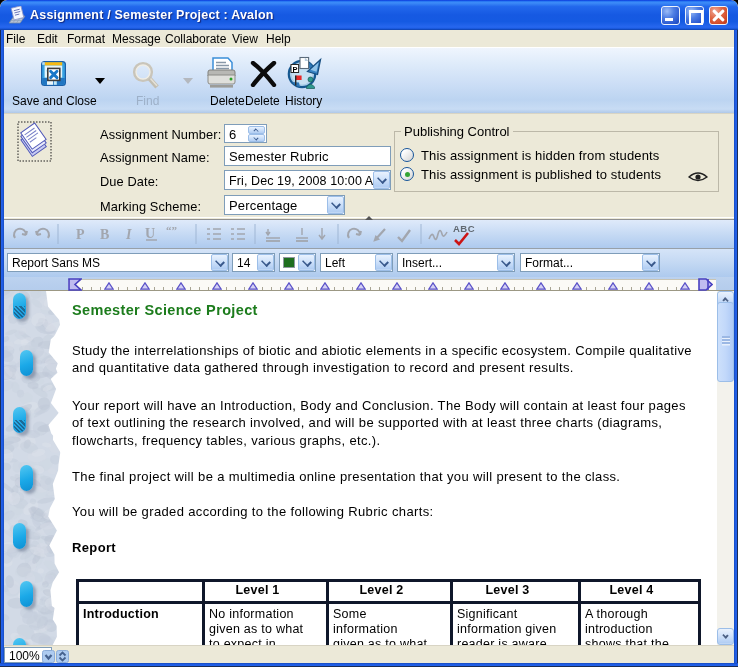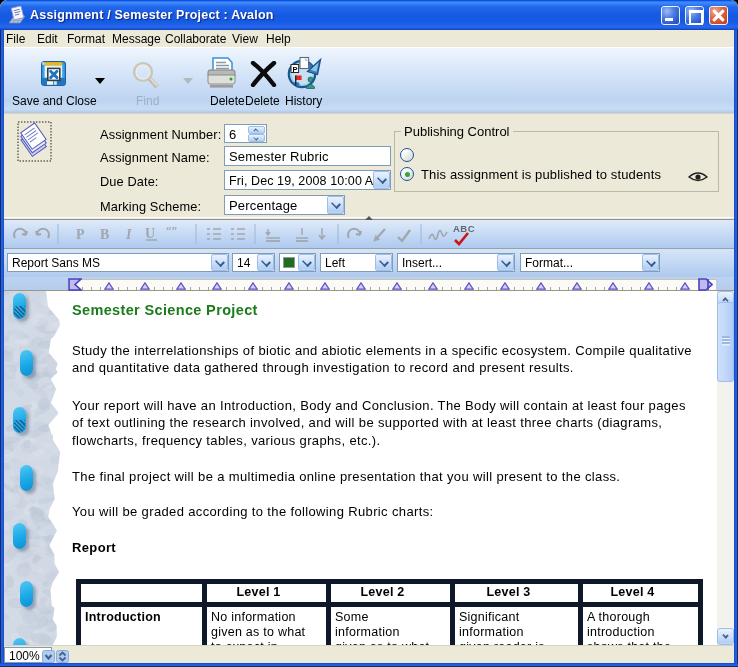--- a/index.html
+++ b/index.html
@@ -89,21 +89,21 @@
   background:linear-gradient(160deg,#55C8F2 0%,#1BA9E8 55%,#0E8FD2 100%);
   box-shadow:3px 3px 3px rgba(100,115,140,0.55); }
 .capsule.hb::after { content:""; position:absolute; left:1px; top:13px; width:11px; height:12px;
   border-radius:1px 1px 6px 6px;
   background:repeating-linear-gradient(45deg, rgba(30,60,90,0.55) 0 1.5px, rgba(80,170,220,0.2) 1.5px 3px); }
 #doctext { position:absolute; left:68px; top:0; width:640px; font-size:13px; color:#000;
   letter-spacing:0.1px; }
 #doctext .para { position:absolute; line-height:17.4px; white-space:nowrap; letter-spacing:0.36px; }
 h1.green { color:#1C7C1C; font-size:14.5px; letter-spacing:0.35px; font-weight:bold; white-space:nowrap; }
 table.rubric { border-collapse:collapse; table-layout:fixed; }
-table.rubric td, table.rubric th { border:5px solid #0f172a; font-size:12.5px; vertical-align:top;
+table.rubric td, table.rubric th { border:3px solid #0f172a; font-size:12.5px; vertical-align:top;
   padding:3px 20px 2px 4px; letter-spacing:0.25px; line-height:15px; }
 table.rubric tr:first-child td { padding-top:1px; }
 
 #vscroll { position:absolute; left:717px; top:291px; width:17px; height:354px; background:#F3F2EC; }
 .sbtn { position:absolute; left:0; width:17px; height:17px; border-radius:3px;
   background:linear-gradient(180deg,#EAF2FD 0%,#D1E2FA 45%,#B4CFF4 90%,#C4D9F6 100%); border:1px solid #9CBEE8; }
 .sbtn i { position:absolute; left:5px; width:5px; height:5px; border-right:2px solid #4D6185; border-bottom:2px solid #4D6185; }
 .sbtn.up i { top:6px; transform:rotate(-135deg) scale(1,0.8); }
 .sbtn.dn i { top:4px; transform:rotate(45deg) scale(1,0.8); }
 #sthumb { position:absolute; left:0; top:11px; width:17px; height:80px; border-radius:3px;
@@ -246,20 +246,21 @@
         <span class="tx" style="letter-spacing:0.1px; font-size:12.5px; top:3px;">Fri, Dec 19, 2008 10:00 AM</span>
       <span class="xparrow" style="z-index:2; top:0; right:0; height:18px;"></span>
       </div>
     <div class="finput" style="left:220px; top:81px; width:121px; height:20px;">
         <span class="tx">Percentage</span>
       <span class="xparrow" style="top:0; right:0; height:18px;"></span>
       </div>
     <div id="fieldset">
       <div class="legend">Publishing Control</div>
       <div class="radio" style="left:5px; top:16px;"></div>
+      <div class="rtext" style="left:26px; top:16px;">This assignment is hidden from students</div>
       <div class="radio sel" style="left:5px; top:35px;"></div>
       <div class="rtext" style="left:26px; top:35px;">This assignment is published to students</div>
       <svg style="position:absolute; left:293px; top:39px;" width="20" height="12" viewBox="0 0 20 12">
         <path d="M1 6 Q10 -2 19 6 Q10 13 1 6 Z" fill="none" stroke="#202020" stroke-width="1.4"></path>
         <circle cx="10" cy="6" r="2.6" fill="#202020"></circle>
       </svg>
     </div>
   </div>
   <div id="collapse">
       <div style="position:absolute; left:0; top:1px; width:730px; height:1px; background:#fff;"></div>

